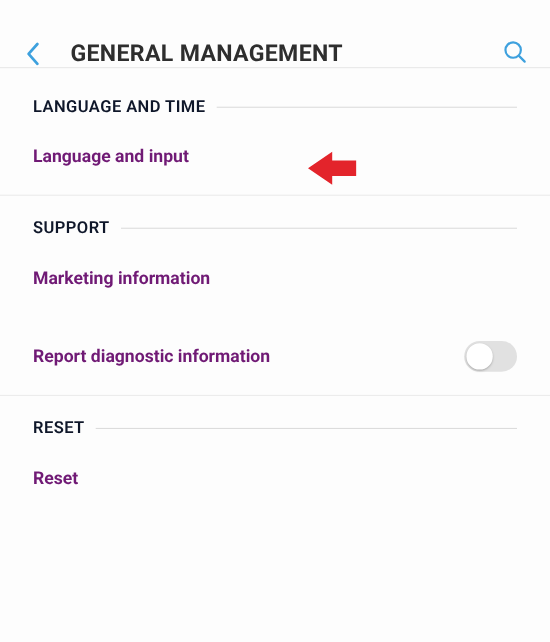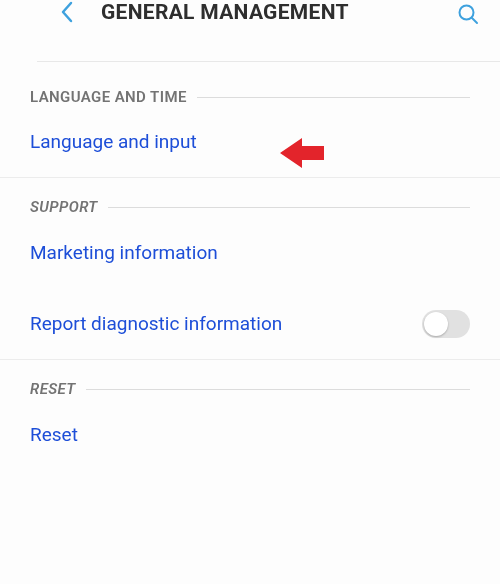--- a/index.html
+++ b/index.html
@@ -4,25 +4,24 @@
   <style>
     * { box-sizing: border-box; margin: 0; padding: 0; }
     html, body { width: 500px; height: 584px; overflow: hidden; }
     body {
       font-family: -apple-system, BlinkMacSystemFont, "Segoe UI", Roboto, Arial, sans-serif;
       background: #fdfdfd;
       color: #222;
     }
     .header {
       display: flex;
-      align-items: flex-start;
+      align-items: flex-end;
       height: 62px;
       padding: 0 18px;
       border-bottom: 1px solid #e8e8e8;
-      margin-left: 37px;
     }
     .back-icon {
       width: 24px;
       height: 24px;
       display: flex;
       align-items: center;
       justify-content: center;
       cursor: pointer;
     }
     .header-title {
@@ -41,46 +40,47 @@
       justify-content: center;
       cursor: pointer;
     }
     .content { padding: 0 0 0 0; }
     .section-header {
       display: flex;
       align-items: center;
       padding: 26px 30px 0 30px;
       gap: 10px;
     }
-    .section-header.tight { padding-top: 20px; font-style: italic; }
+    .section-header.tight { padding-top: 20px; }
     .section-label {
       font-size: 15px;
       font-weight: 600;
-      color: #737373;
+      color: #0f172a;
       letter-spacing: 0.4px;
       white-space: nowrap;
     }
     .section-divider {
       flex: 1;
       height: 1px;
       background: #dcdcdc;
     }
     .row {
       display: flex;
       align-items: center;
       padding: 0 30px;
       height: 72px;
       border-bottom: 1px solid #ececec;
       cursor: pointer;
     }
     .row.last { border-bottom: none; }
     .row-label {
-      font-size: 19px;
-      color: #1d4ed8;
+      font-size: 16px;
+      color: #701a75;
       flex: 1;
+      font-weight: bold;
     }
     .toggle {
       width: 48px;
       height: 28px;
       background: #e1e1e1;
       border-radius: 14px;
       position: relative;
       cursor: pointer;
     }
     .toggle-knob {

